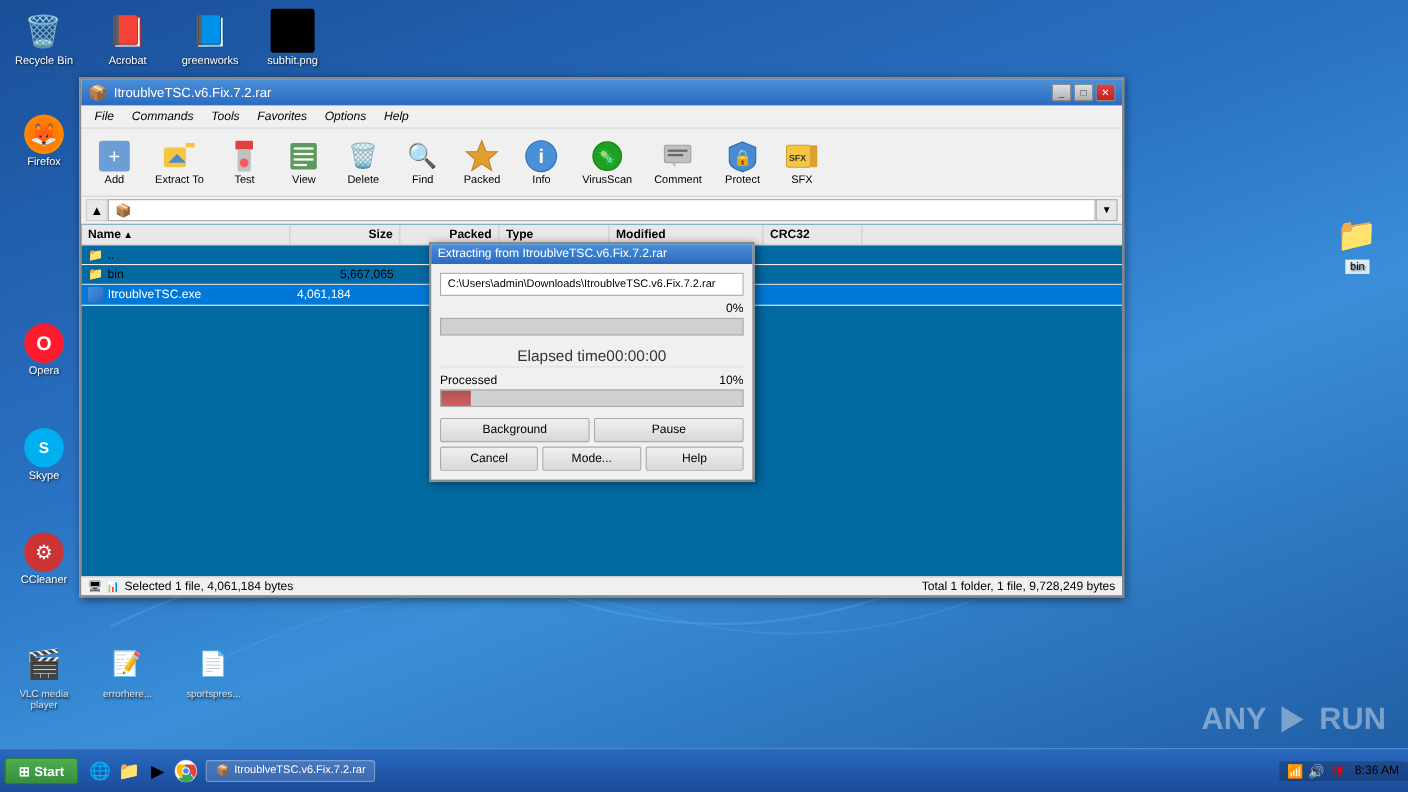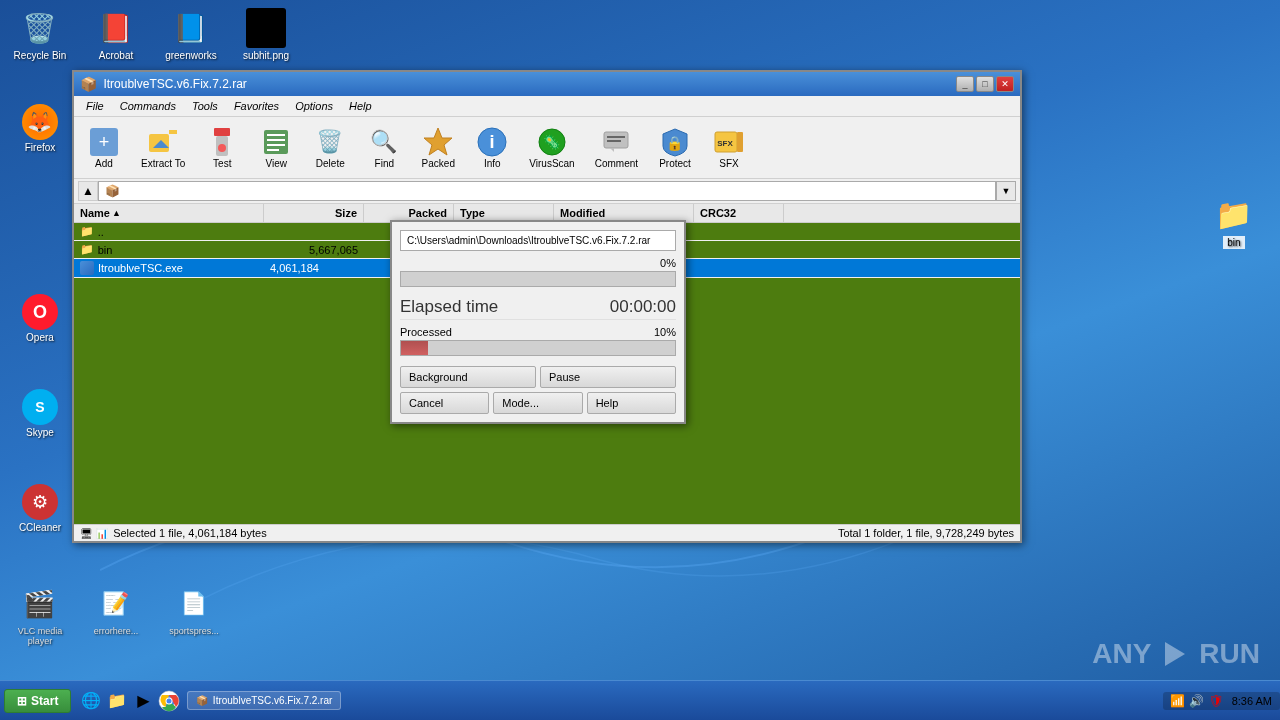--- a/index.html
+++ b/index.html
@@ -223,21 +223,21 @@
       background: #e8e8e8;
       display: flex;
       align-items: center;
       justify-content: center;
       cursor: pointer;
       font-size: 9px;
     }
 
     
     .file-area {
-      background: #4d7c0f;
+      background: #0369a1;
       display: flex;
       flex-direction: column;
     }
     .file-header {
       display: flex;
       background: #e8e8e8;
       border-bottom: 1px solid #ccc;
     }
     .file-col {
       padding: 3px 6px;
@@ -319,42 +319,43 @@
       border: 1px solid #aaa;
       margin-bottom: 8px;
       overflow: hidden;
     }
     .progress-bar-fill {
       height: 100%;
       background: linear-gradient(to bottom, #b05050, #d06060);
     }
     .dialog-row {
       display: flex;
-      justify-content: space-between;
-      font-size: 17px;
+      justify-content: center;
+      font-size: 14px;
       padding: 2px 0;
       border-bottom: 1px solid #e0e0e0;
       margin-bottom: 6px;
     }
     .dialog-row-label { color: #333; }
     .dialog-row-value { color: #333; }
     .dialog-buttons {
       display: flex;
       gap: 4px;
       justify-content: space-between;
       margin-top: 6px;
     }
     .dialog-btn {
       flex: 1;
       padding: 4px 8px;
       background: linear-gradient(to bottom, #f0f0f0, #d8d8d8);
       border: 1px solid #aaa;
       border-radius: 2px;
       font-size: 11px;
       cursor: pointer;
+      text-align: center;
     }
     .exe-icon { 
       width: 14px; height: 14px; 
       background: linear-gradient(135deg, #4a90d9, #2a6abf);
       border-radius: 2px;
       display: inline-block;
     }
 
     
     .anyrun-watermark {
@@ -662,20 +663,23 @@
       <div class="status-left">
         <span style="font-size:10px;">🖥</span>
         <span style="font-size:10px;">📊</span>
         <span>Selected 1 file, 4,061,184 bytes</span>
       </div>
       <div class="status-right">Total 1 folder, 1 file, 9,728,249 bytes</div>
     </div>
   </div>
 
   <div class="extract-dialog">
+    <div class="dialog-titlebar">
+      <span>Extracting from ItroublveTSC.v6.Fix.7.2.rar</span>
+    </div>
     <div class="dialog-content">
       <div class="dialog-path">C:\Users\admin\Downloads\ItroublveTSC.v6.Fix.7.2.rar</div>
 
       <div class="progress-label">0%</div>
       <div class="progress-bar-container">
         <div class="progress-bar-fill" style="width:0%;"></div>
       </div>
 
       <div class="dialog-row">
         <span class="dialog-row-label">Elapsed time</span>

